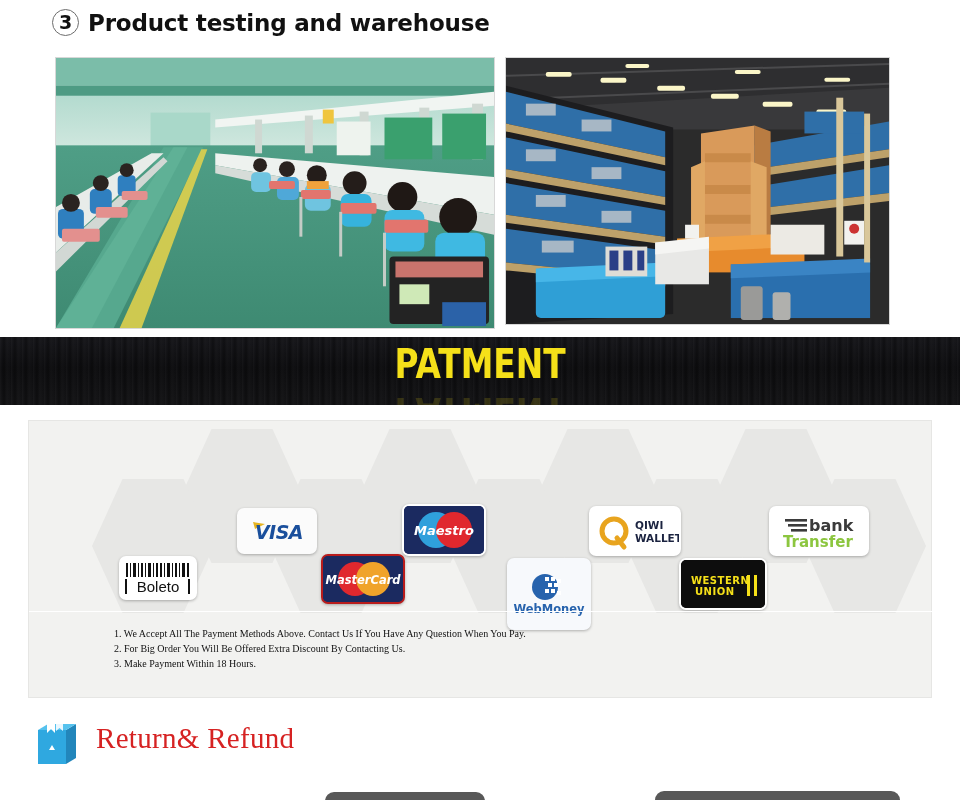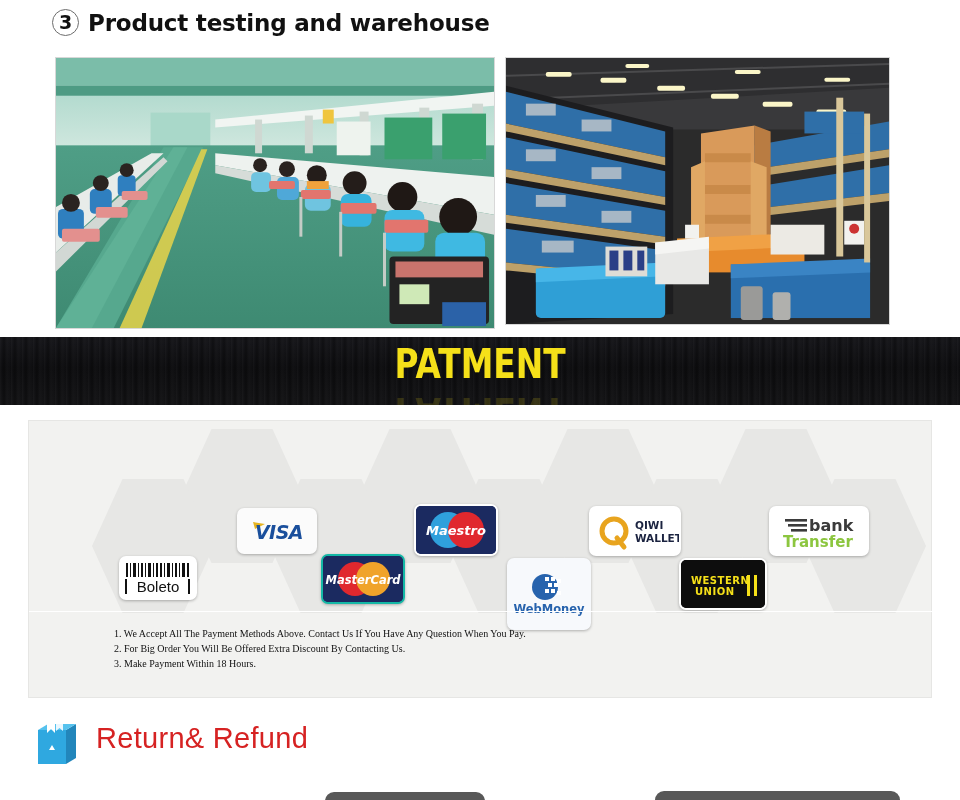--- a/index.html
+++ b/index.html
@@ -86,21 +86,21 @@
     font-family:"Liberation Serif","DejaVu Serif",serif;
     font-size:10px;color:#111;line-height:1.52;
   }
   .pay-terms div{white-space:nowrap;}
 
   
   .refund-row{position:absolute;left:0;top:716px;width:960px;height:60px;}
   .refund-icon{position:absolute;left:36px;top:4px;width:42px;height:46px;}
   .refund-title{
     position:absolute;left:96px;top:6px;
-    font-family:Liberation Sans, sans-serif;
+    font-family:Liberation Serif, serif;
     font-size:29px;color:#d62222;letter-spacing:0.3px;
   }
 
   
   .pill{position:absolute;background:#585858;border-radius:9px 9px 0 0;}
   #pill-left{left:325px;top:792px;width:160px;height:18px;}
   #pill-right{left:655px;top:791px;width:245px;height:18px;}
 </style>
 </head>
 <body>
@@ -363,31 +363,31 @@
 
     <div class="card" id="card-visa" style="left:208px;top:46px;width:80px;height:46px;background:#fbfbfb;">
       <svg width="76" height="42" viewBox="0 0 76 42">
         <rect width="76" height="42" fill="#fbfbfb"></rect>
         <polygon points="14,12 26,14 16,19" fill="#e6b422"></polygon>
         <text x="40" y="29" font-family="DejaVu Sans, sans-serif" font-size="19" font-weight="bold" font-style="italic" fill="#1a4f9c" text-anchor="middle" letter-spacing="-0.5">VISA</text>
       </svg>
     </div>
 
     <div class="card" id="card-mastercard" style="left:293px;top:516px;width:0;height:0;"></div>
-    <div class="card" style="left:292px;top:92px;width:84px;height:50px;background:#1b2a60;border:2px solid #14b8a6;">
+    <div class="card" style="left:292px;top:92px;width:84px;height:50px;background:#1b2a60;border:2px solid #b91c1c;">
       <svg width="80" height="46" viewBox="0 0 80 46">
         <rect width="80" height="46" rx="4" fill="#1b2a60"></rect>
         <circle cx="32" cy="23" r="17" fill="#e0282e"></circle>
         <circle cx="50" cy="23" r="17" fill="#f0a32a"></circle>
         <path d="M41 9 a17 17 0 0 0 0 28 a17 17 0 0 1 0 -28" fill="#e8702a"></path>
         <text x="40" y="28" font-family="DejaVu Sans, sans-serif" font-size="11.5" font-weight="bold" font-style="italic" fill="#ffffff" text-anchor="middle">MasterCard</text>
       </svg>
     </div>
 
-    <div class="card" style="left:385px;top:42px;width:84px;height:52px;background:#1b2a60;border:2px solid #fff;">
+    <div class="card" style="left:373px;top:42px;width:84px;height:52px;background:#1b2a60;border:2px solid #fff;">
       <svg width="80" height="48" viewBox="0 0 80 48">
         <rect width="80" height="48" rx="4" fill="#1b2a60"></rect>
         <circle cx="32" cy="24" r="18" fill="#2fa0dc"></circle>
         <circle cx="50" cy="24" r="18" fill="#e0282e"></circle>
         <path d="M41 8 a18 18 0 0 0 0 32 a18 18 0 0 1 0 -32" fill="#7b6fa8"></path>
         <text x="40" y="29" font-family="DejaVu Sans, sans-serif" font-size="13" font-weight="bold" font-style="italic" fill="#ffffff" text-anchor="middle">Maestro</text>
       </svg>
     </div>
 
     <div class="card" style="left:478px;top:96px;width:84px;height:72px;background:#f7f9fc;">

